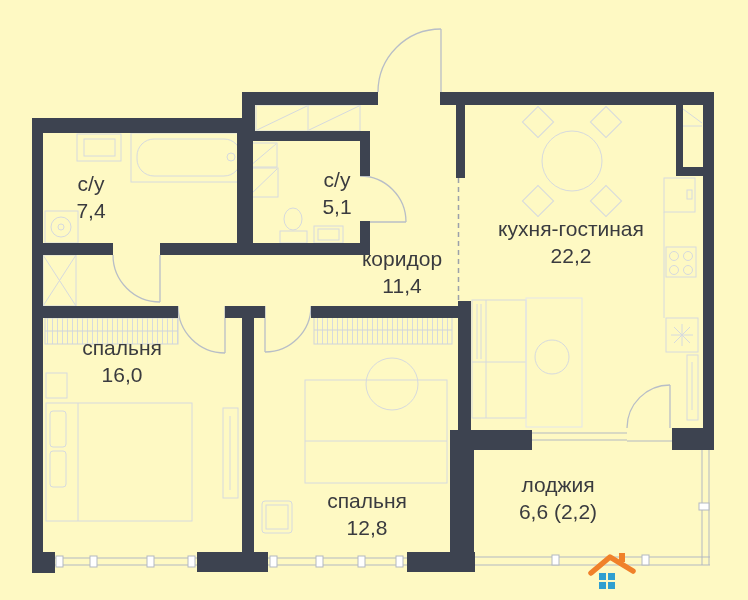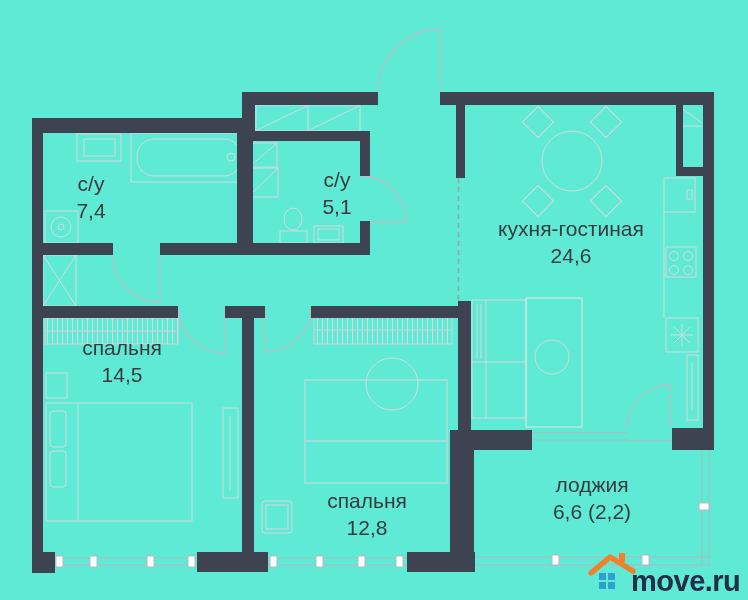--- a/index.html
+++ b/index.html
@@ -1,16 +1,16 @@
 <!DOCTYPE html>
 <html><head>
 <meta charset="utf-8">
 <style>
   html,body{margin:0;padding:0;background:#ffffff;}
-  .stage{position:relative;width:748px;height:600px;background:#5eead4;overflow:hidden;
+  .stage{position:relative;width:748px;height:600px;background:#fef9c3;overflow:hidden;
          font-family:"Liberation Sans","DejaVu Sans",sans-serif;}
   .plan-svg{position:absolute;left:0;top:0;}
   .room-label{position:absolute;transform:translate(-50%,-50%);text-align:center;
               color:#3a3b3f;font-size:21px;line-height:27px;font-weight:500;white-space:nowrap;z-index:3;}
   .logo{position:absolute;left:580px;top:543px;width:168px;height:55px;z-index:4;}
   .logo-text{position:absolute;left:51px;top:22px;font-size:29px;font-weight:700;
              letter-spacing:-0.5px;color:#242e47;}
 </style>
 </head>
 <body>
@@ -238,42 +238,45 @@
 </svg>
 
 <div class="room-label" style="left:91px;top:197px">
   <div>с/у</div>
   <div>7,4</div>
 </div>
 <div class="room-label" style="left:337px;top:193px">
   <div>с/у</div>
   <div>5,1</div>
 </div>
+<div class="room-label" style="left:402px;top:272px">
+  <div>коридор</div>
+  <div>11,4</div>
+</div>
 <div class="room-label" style="left:571px;top:242px">
   <div>кухня-гостиная</div>
-  <div>24,6</div>
+  <div>22,2</div>
 </div>
 <div class="room-label" style="left:122px;top:361px">
   <div>спальня</div>
-  <div>14,5</div>
+  <div>16,0</div>
 </div>
 <div class="room-label" style="left:367px;top:514px">
   <div>спальня</div>
   <div>12,8</div>
 </div>
-<div class="room-label" style="left:592px;top:498px">
+<div class="room-label" style="left:558px;top:498px">
   <div>лоджия</div>
   <div>6,6 (2,2)</div>
 </div>
 
 <div class="logo">
   <svg width="168" height="55" viewBox="0 0 168 55">
     <rect x="39" y="10" width="6" height="9" fill="#f0812a"></rect>
     <path d="M11,30 L30,14 L53,28" fill="none" stroke="#f0812a" stroke-width="5.5" stroke-linecap="round" stroke-linejoin="round"></path>
     <rect x="19" y="30" width="7" height="7" fill="#2f9fd0"></rect>
     <rect x="28" y="30" width="7" height="7" fill="#2f9fd0"></rect>
     <rect x="19" y="39" width="7" height="7" fill="#2f9fd0"></rect>
     <rect x="28" y="39" width="7" height="7" fill="#2f9fd0"></rect>
   </svg>
-  <span class="logo-text">move.ru</span>
 </div>
 
 </div>
 
 </body></html>

